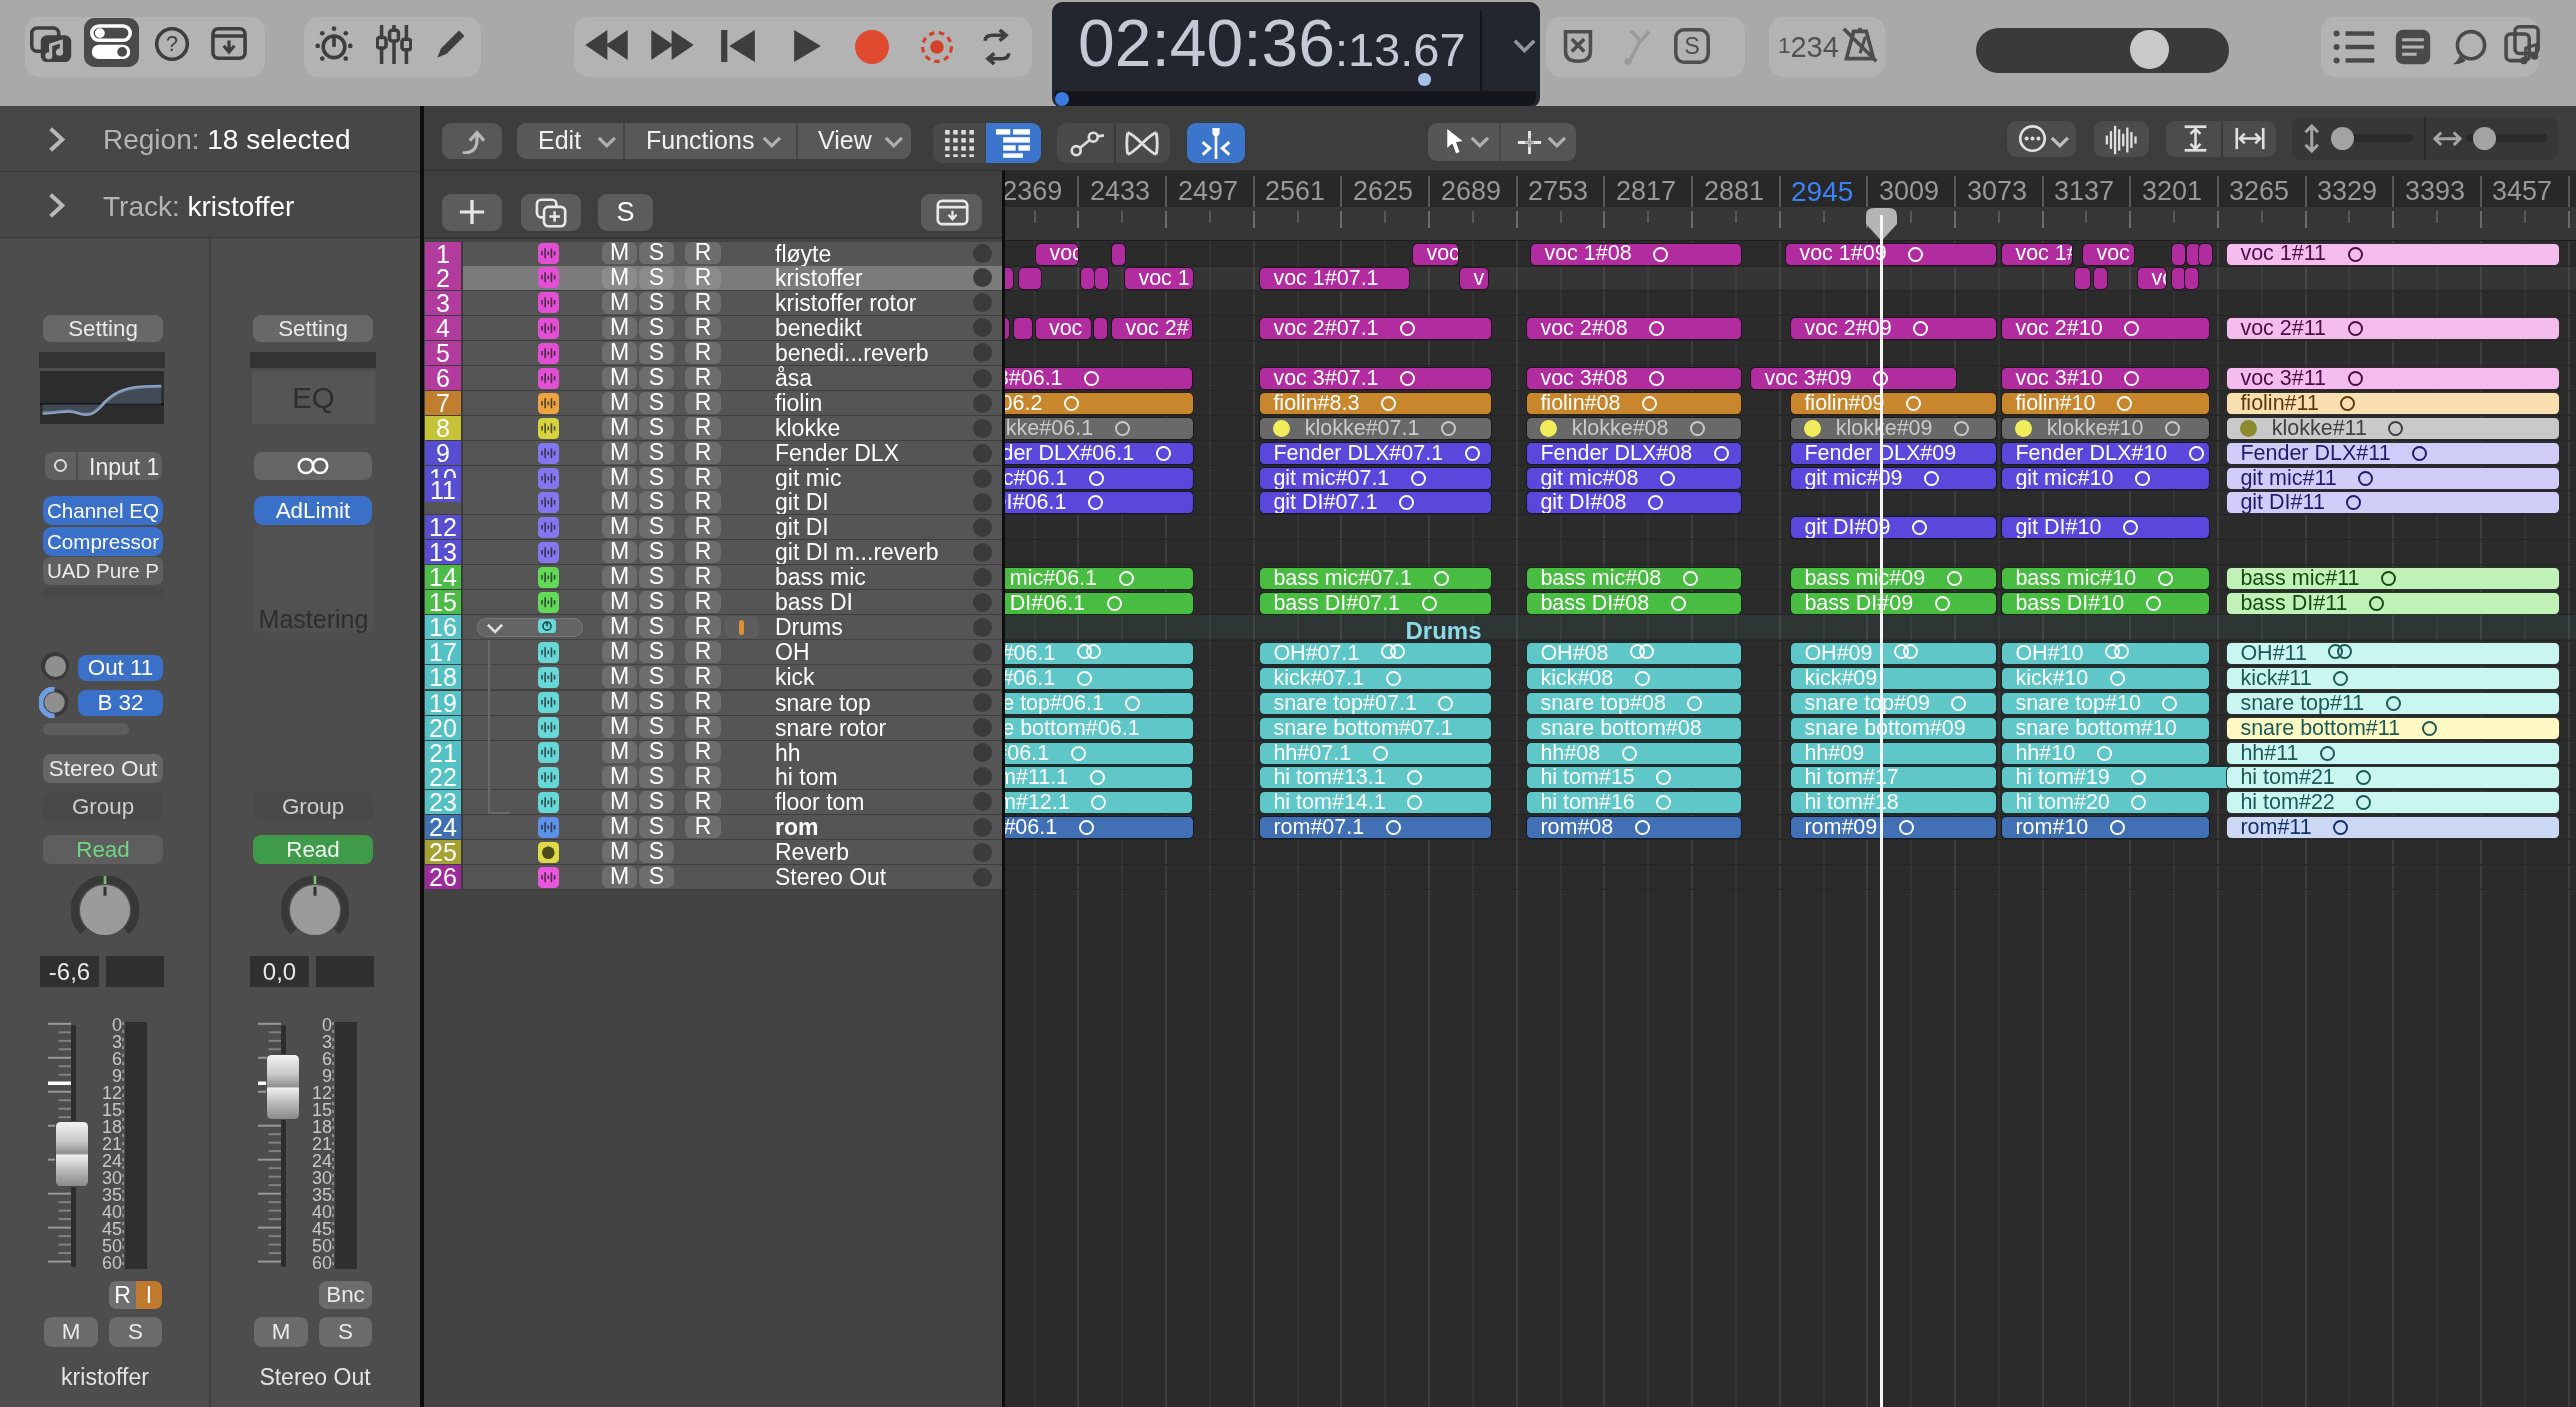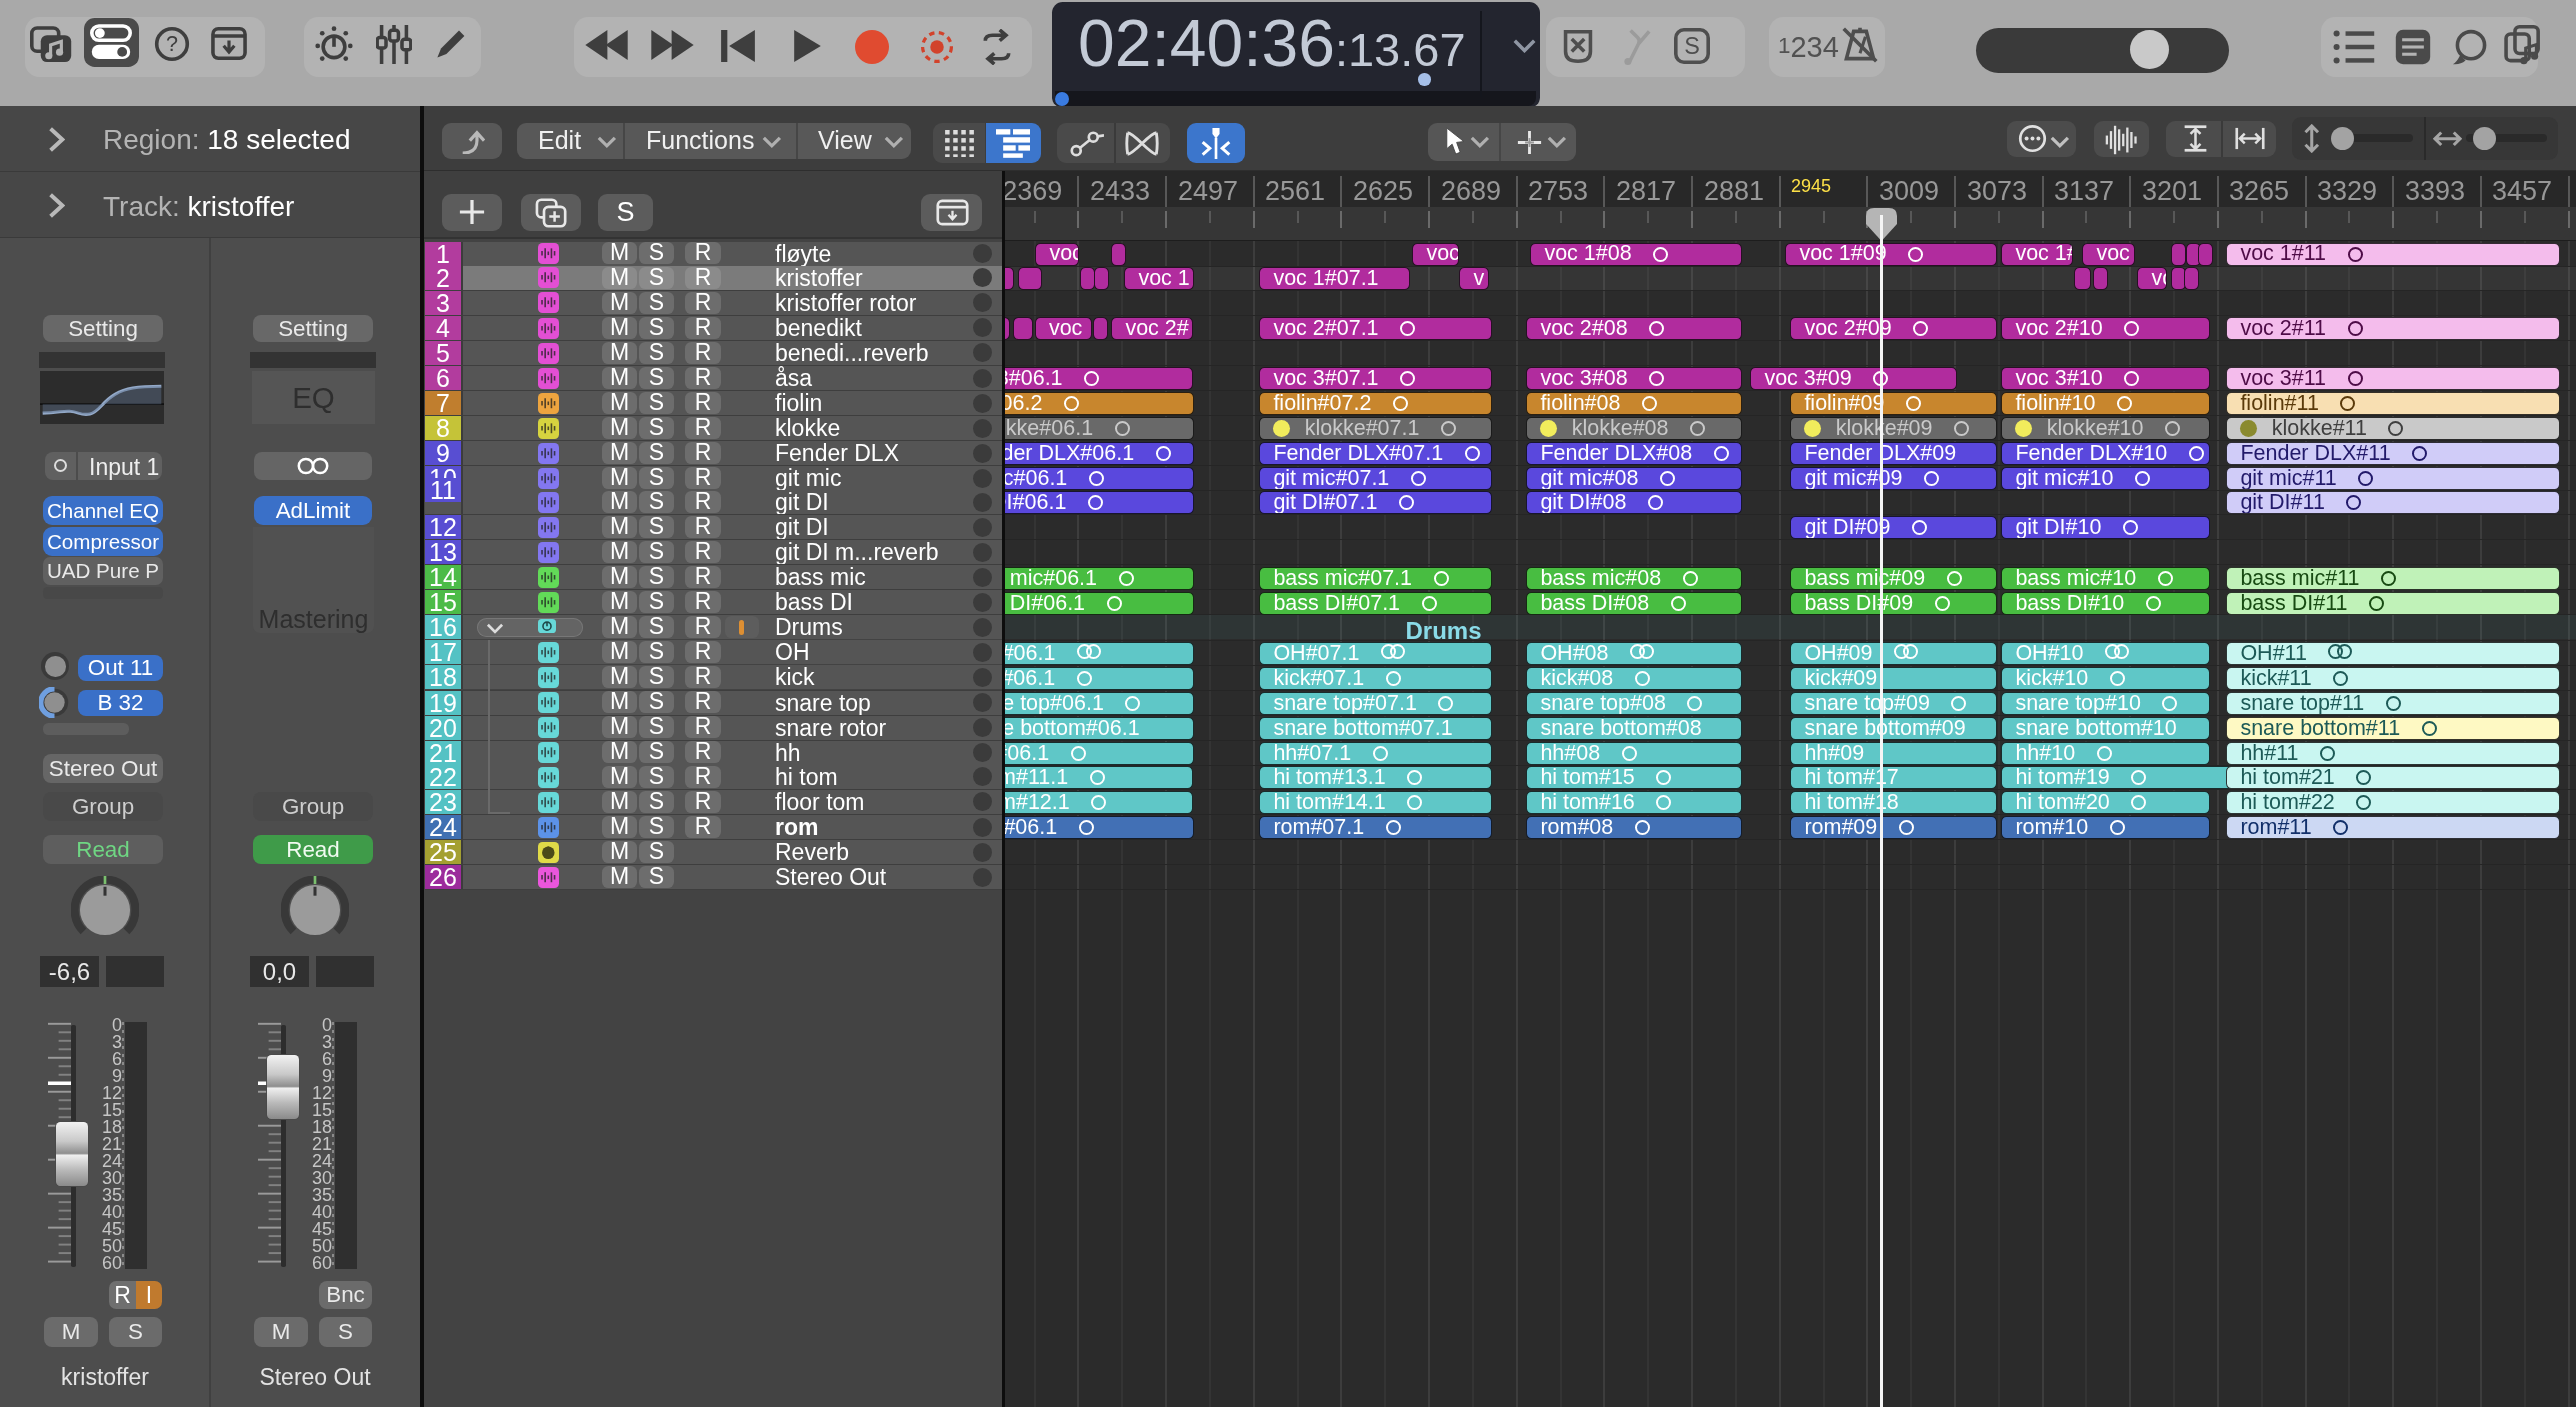--- a/index.html
+++ b/index.html
@@ -1044,21 +1044,21 @@
     <div class="abs" style="left:642px;top:40px;width:1.8px;height:11.6px;background:#585858"></div>
     <div class="abs" style="left:598px;top:70px;width:1.8px;height:1167px;background:#3d3d3d"></div>
     <div class="abs" style="left:642px;top:70px;width:1.8px;height:1167px;background:#343434"></div>
     <div class="abs" style="left:686px;top:4.5px;width:1.8px;height:31px;background:#585858"></div>
     <div class="abs" style="left:699px;top:4.5px;color:#989898;font-size:27px">2881</div>
     <div class="abs" style="left:686px;top:40px;width:1.8px;height:17px;background:#6a6a6a"></div>
     <div class="abs" style="left:730px;top:40px;width:1.8px;height:11.6px;background:#585858"></div>
     <div class="abs" style="left:686px;top:70px;width:1.8px;height:1167px;background:#3d3d3d"></div>
     <div class="abs" style="left:730px;top:70px;width:1.8px;height:1167px;background:#343434"></div>
     <div class="abs" style="left:774px;top:4.5px;width:1.8px;height:31px;background:#585858"></div>
-    <div class="abs" style="left:786px;top:4.5px;color:#fde047;font-size:18px">2945</div>
+    <div class="abs" style="left:786px;top:4.5px;color:#3b82f6;font-size:28px">2945</div>
     <div class="abs" style="left:774px;top:40px;width:1.8px;height:17px;background:#6a6a6a"></div>
     <div class="abs" style="left:818px;top:40px;width:1.8px;height:11.6px;background:#585858"></div>
     <div class="abs" style="left:774px;top:70px;width:1.8px;height:1167px;background:#3d3d3d"></div>
     <div class="abs" style="left:818px;top:70px;width:1.8px;height:1167px;background:#343434"></div>
     <div class="abs" style="left:861px;top:4.5px;width:1.8px;height:31px;background:#585858"></div>
     <div class="abs" style="left:874px;top:4.5px;color:#989898;font-size:27px">3009</div>
     <div class="abs" style="left:861px;top:40px;width:1.8px;height:17px;background:#6a6a6a"></div>
     <div class="abs" style="left:905px;top:40px;width:1.8px;height:11.6px;background:#585858"></div>
     <div class="abs" style="left:861px;top:70px;width:1.8px;height:1167px;background:#3d3d3d"></div>
     <div class="abs" style="left:905px;top:70px;width:1.8px;height:1167px;background:#343434"></div>
@@ -1236,21 +1236,21 @@
     </div>
 <div class="reg" style="left:1221px;top:126px;width:334px;background:#f4bcec;color:#4e0c47">
       <span style="flex:none">voc 3#11</span>
       <span class="lc"></span>
     </div>
 <div class="reg" style="left:-75px;top:151px;width:264px;background:#c8862d;color:#fff">
       <span style="flex:none">fiolin#06.2</span>
       <span class="lc"></span>
     </div>
 <div class="reg" style="left:254px;top:151px;width:233px;background:#c8862d;color:#fff">
-      <span style="flex:none">fiolin#07.2</span>
+      <span style="flex:none">fiolin#8.3</span>
       <span class="lc"></span>
     </div>
 <div class="reg" style="left:521px;top:151px;width:216px;background:#c8862d;color:#fff">
       <span style="flex:none">fiolin#08</span>
       <span class="lc"></span>
     </div>
 <div class="reg" style="left:785px;top:151px;width:207px;background:#c8862d;color:#fff">
       <span style="flex:none">fiolin#09</span>
       <span class="lc"></span>
     </div>

